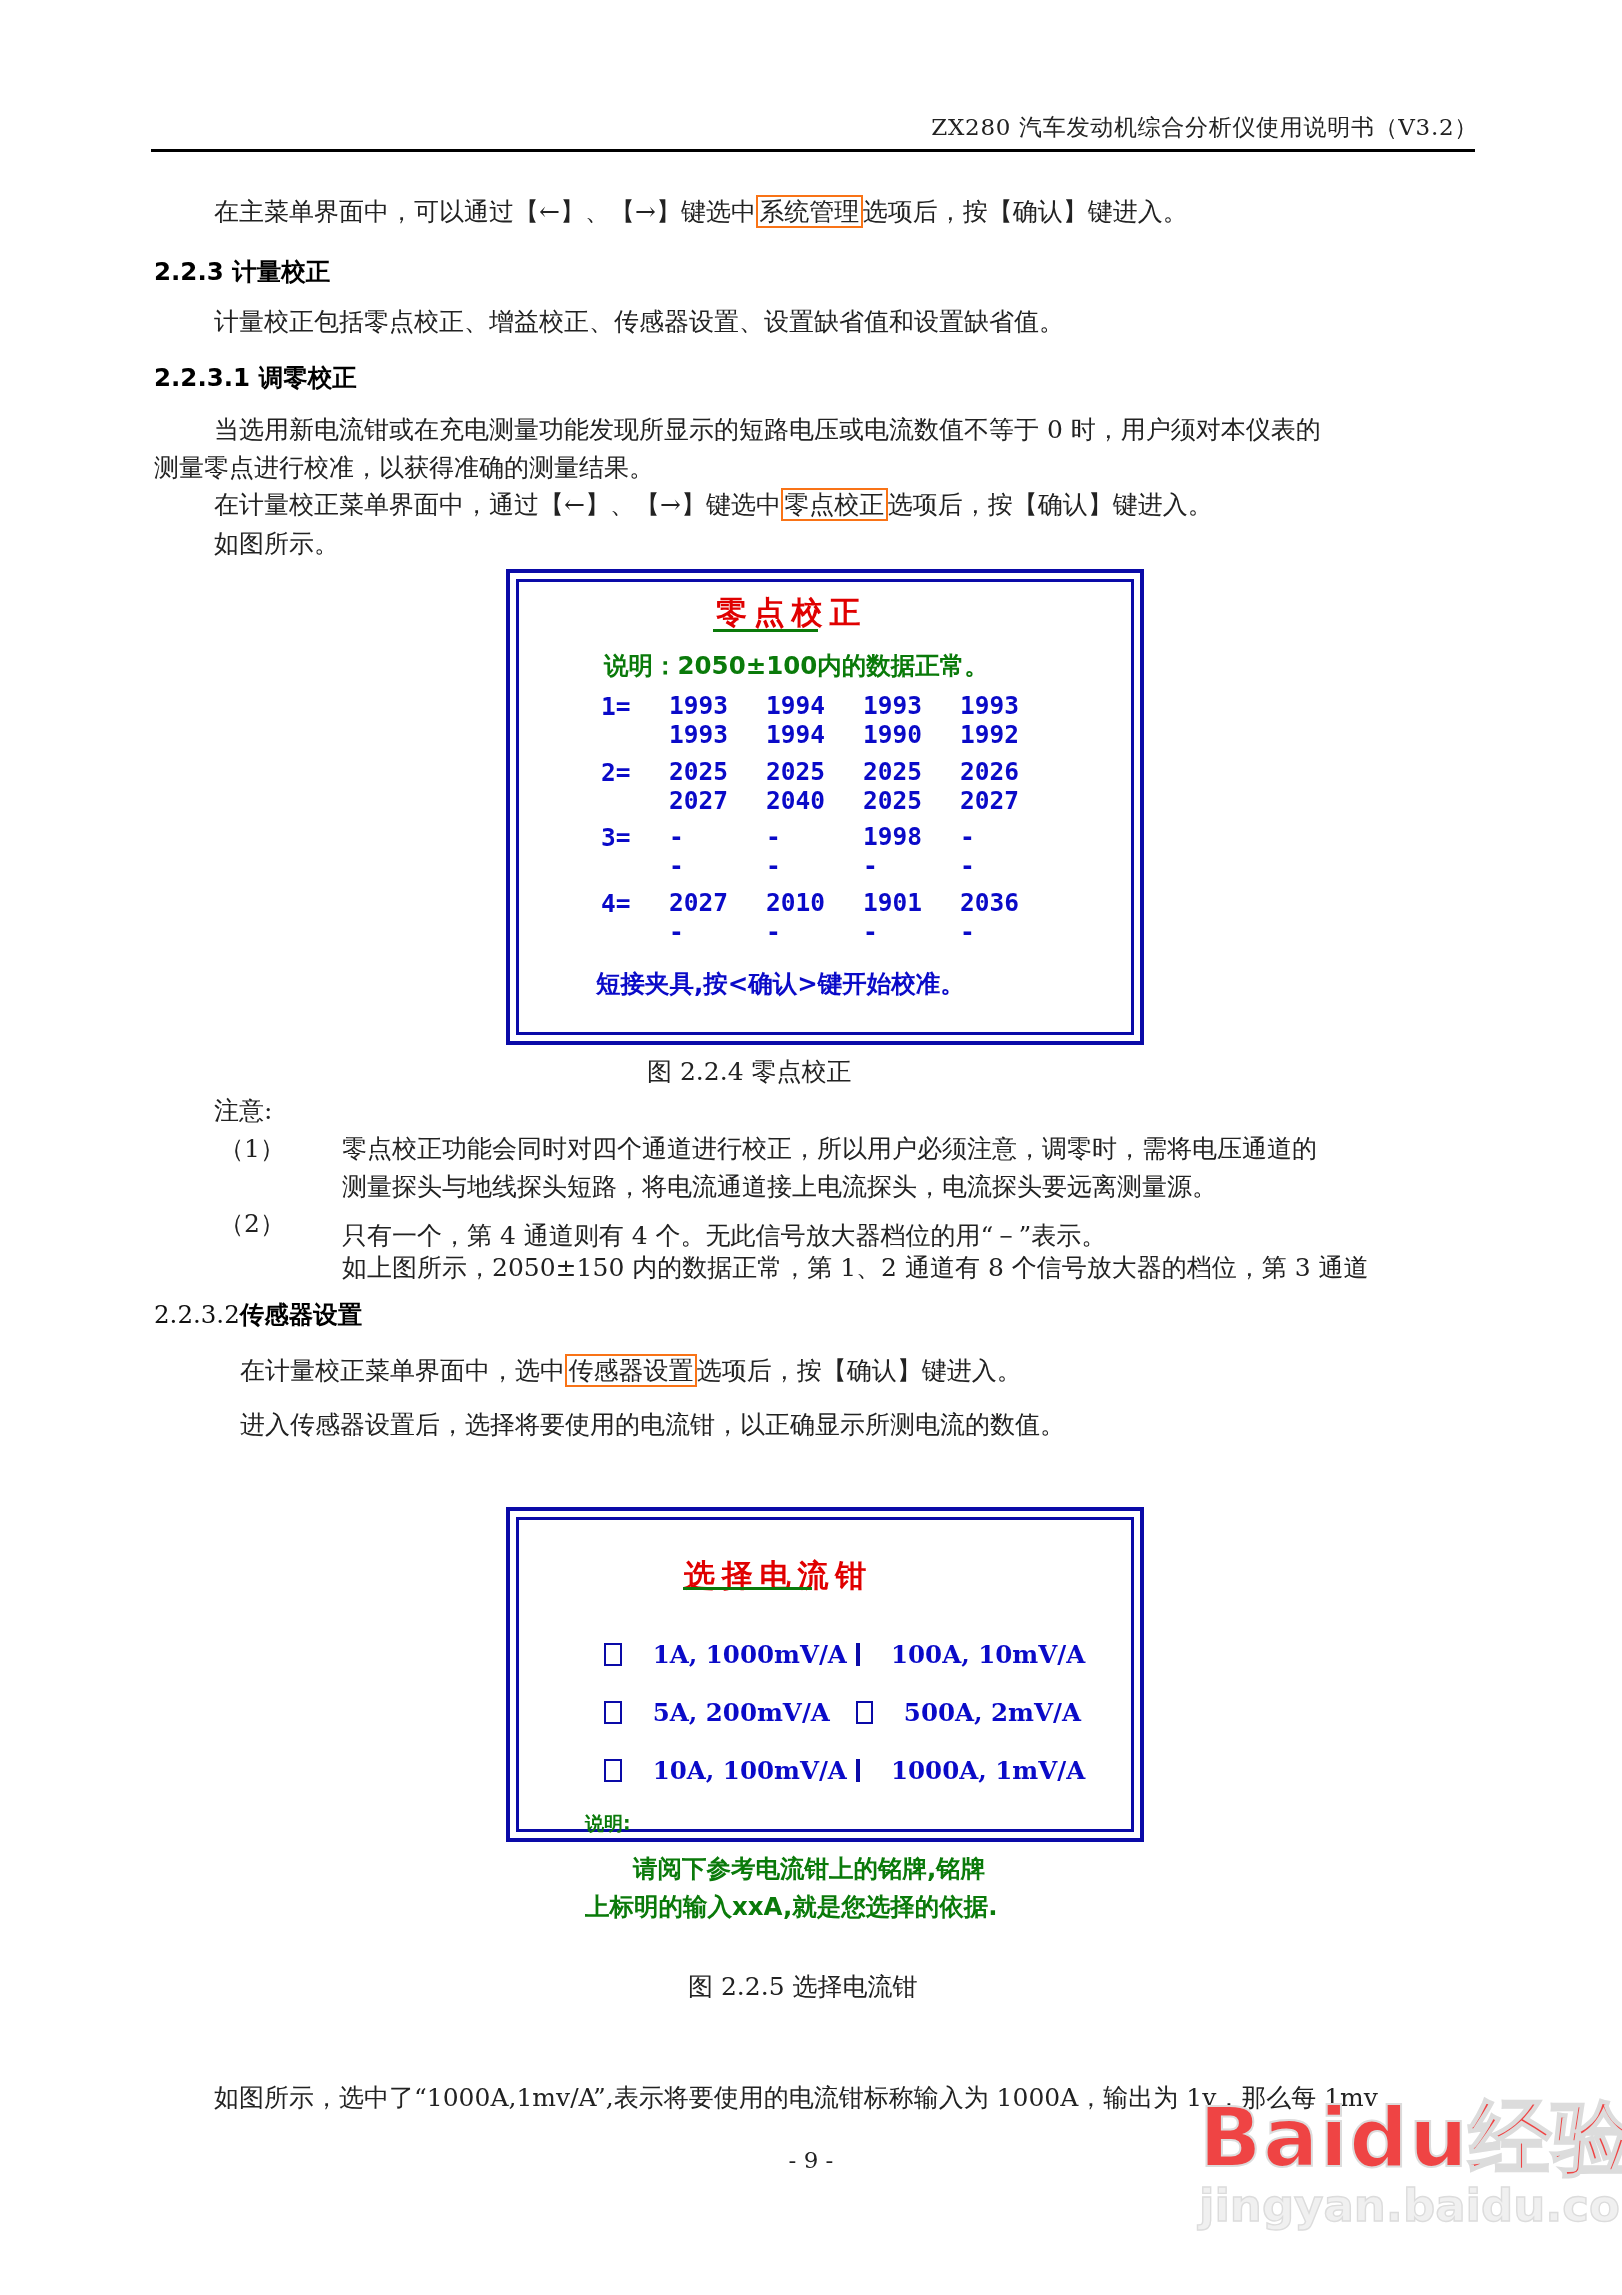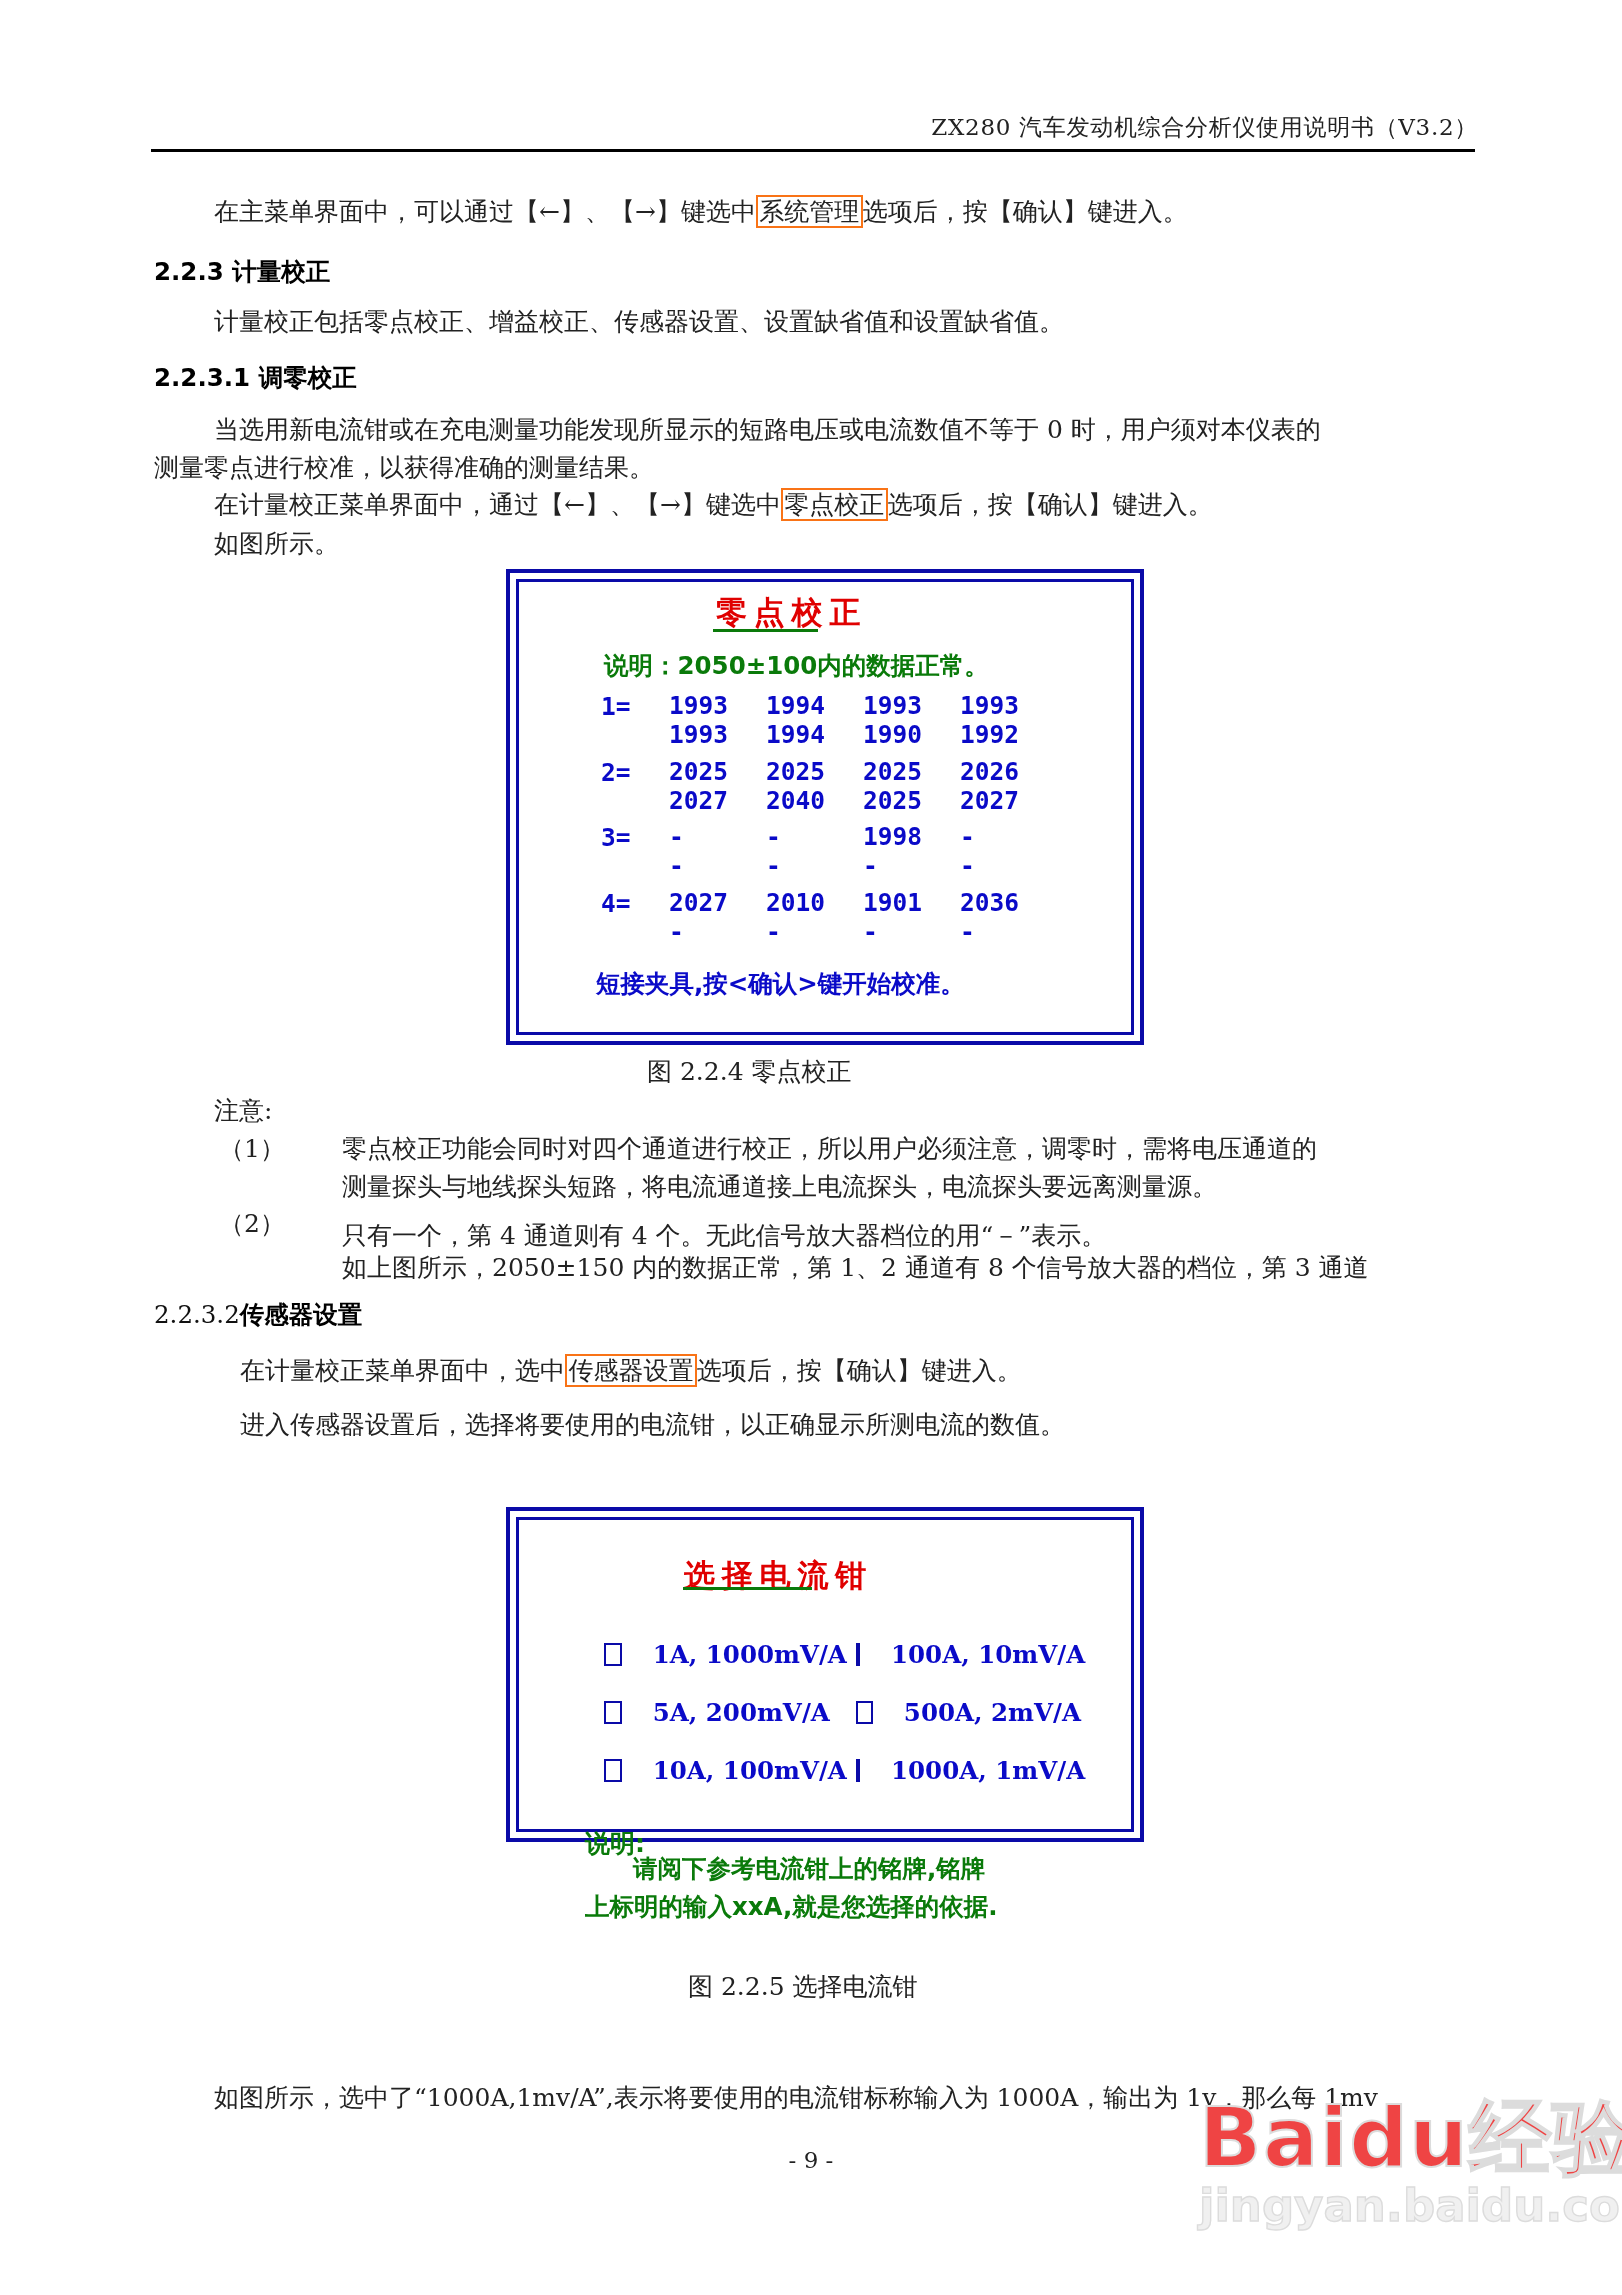--- a/index.html
+++ b/index.html
@@ -181,21 +181,21 @@
     <div class="cb-item">
       <span class="cb"></span>
       <span>10A, 100mV/A</span>
     </div>
     <div class="cb-item">
       <span class="cb checked"></span>
       <span>1000A, 1mV/A</span>
     </div>
   </div>
 
-  <div class="abs green" style="left:75px; top:316px; font-size:25px;">说明:</div>
+  <div class="abs green" style="left:75px; top:300px; font-size:19px;">说明:</div>
   <div class="abs green" style="left:123px; top:341px; font-size:24.5px;">请阅下参考电流钳上的铭牌,铭牌</div>
   <div class="abs green" style="left:75px; top:379px; font-size:24.5px;">上标明的输入xxA,就是您选择的依据.</div>
 </div>
 <div class="abs caption" style="left:688px; top:1970px;">图 2.2.5 选择电流钳</div>
 
 <div class="abs para" style="left:214px; top:2080px;">如图所示，选中了“1000A,1mv/A”,表示将要使用的电流钳标称输入为 1000A，输出为 1v，那么每 1mv</div>
 
 <div class="abs watermark">
   <div class="wm-big">Baidu经验</div>
   <div class="wm-url">jingyan.baidu.com</div>

